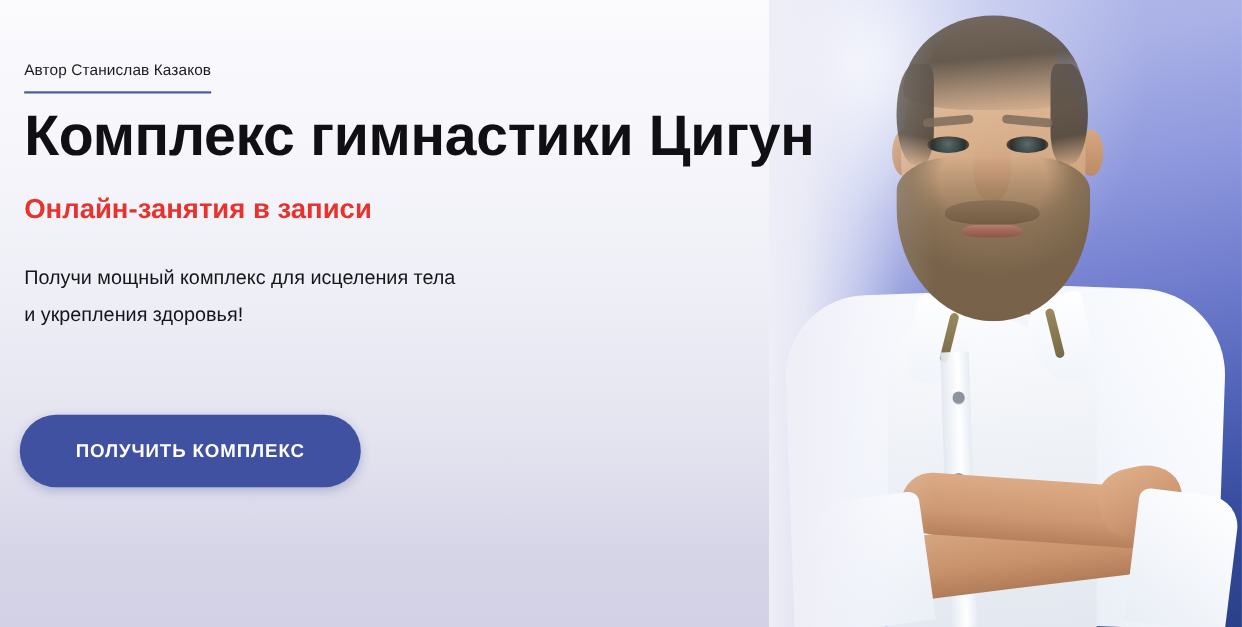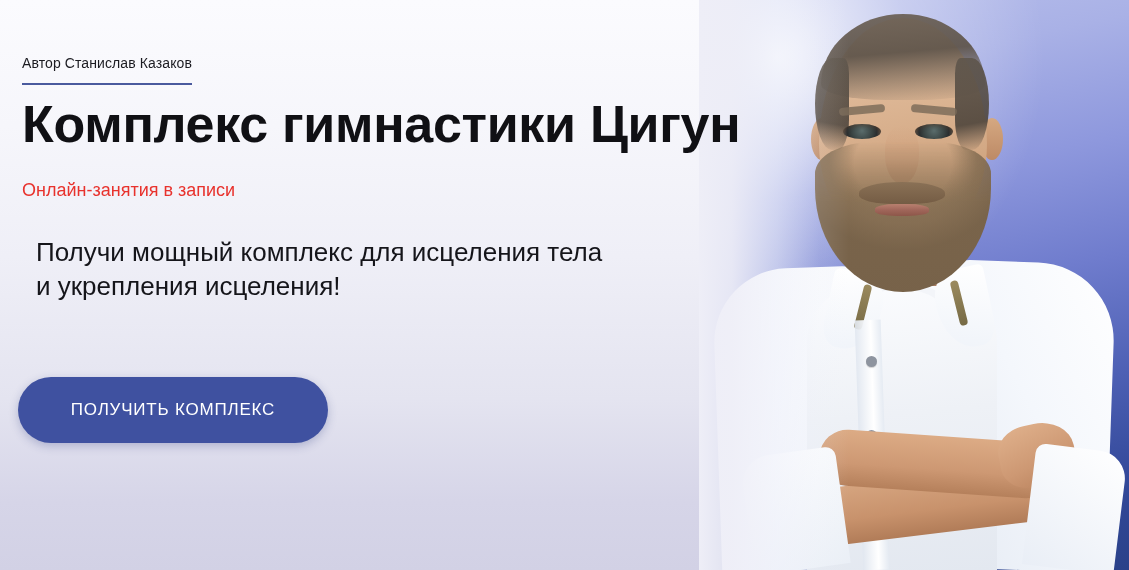--- a/index.html
+++ b/index.html
@@ -359,51 +359,51 @@
     font-weight: 700;
     letter-spacing: -0.3px;
     color: #101014;
     white-space: nowrap;
   }
 
   .subtitle {
     position: absolute;
     top: 175px;
     left: 0;
-    font-size: 18px;
+    font-size: 25px;
     line-height: 30px;
-    font-weight: 400;
+    font-weight: 700;
     color: #e8322d;
     white-space: nowrap;
   }
 
   .lede {
     position: absolute;
     top: 235px;
-    left: 14px;
+    left: 0;
     width: 640px;
-    font-size: 26px;
+    font-size: 18px;
     line-height: 34px;
     font-weight: 400;
     color: #15151a;
   }
 
   .cta {
     position: absolute;
     top: 377px;
     left: -4px;
     width: 310px;
     height: 66px;
     border: none;
     border-radius: 33px;
     background: #3f51a0;
     color: #ffffff;
     font-family: inherit;
     font-size: 17px;
-    font-weight: 400;
+    font-weight: 700;
     letter-spacing: .8px;
     cursor: pointer;
     box-shadow: 0 3px 10px rgba(47,60,130,.28);
   }
 </style>
 </head>
 <body>
 
 <div class="hero">
 
@@ -456,19 +456,19 @@
   <div class="content">
 
     <div class="author">Автор Станислав Казаков</div>
 
     <h1 class="title">Комплекс гимнастики Цигун</h1>
 
     <div class="subtitle">Онлайн-занятия в записи</div>
 
     <p class="lede">
       <span>Получи мощный комплекс для исцеления тела</span><br>
-      <span>и укрепления исцеления!</span>
+      <span>и укрепления здоровья!</span>
     </p>
 
     <button class="cta">ПОЛУЧИТЬ КОМПЛЕКС</button>
   </div>
 
 </div>
 
 </body></html>

